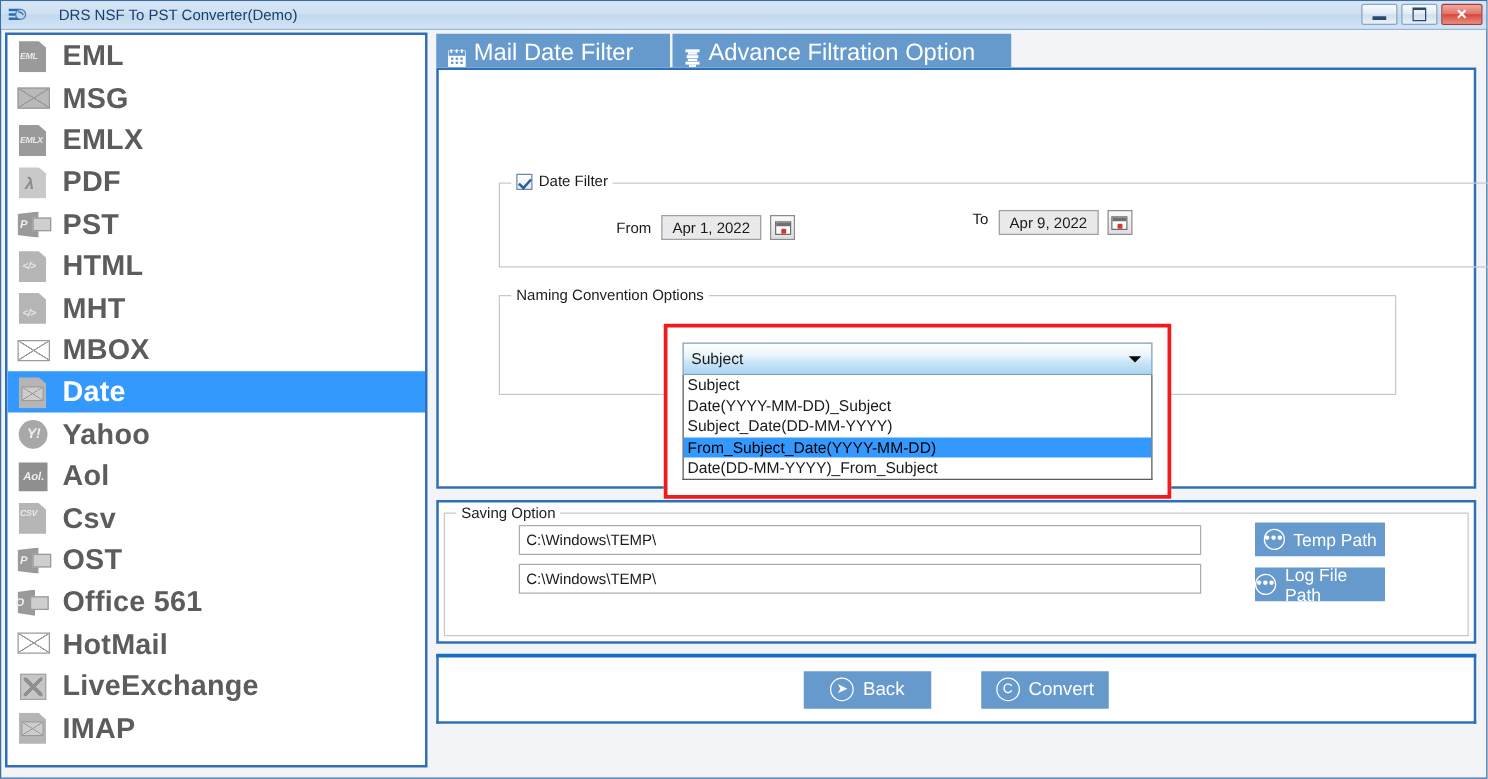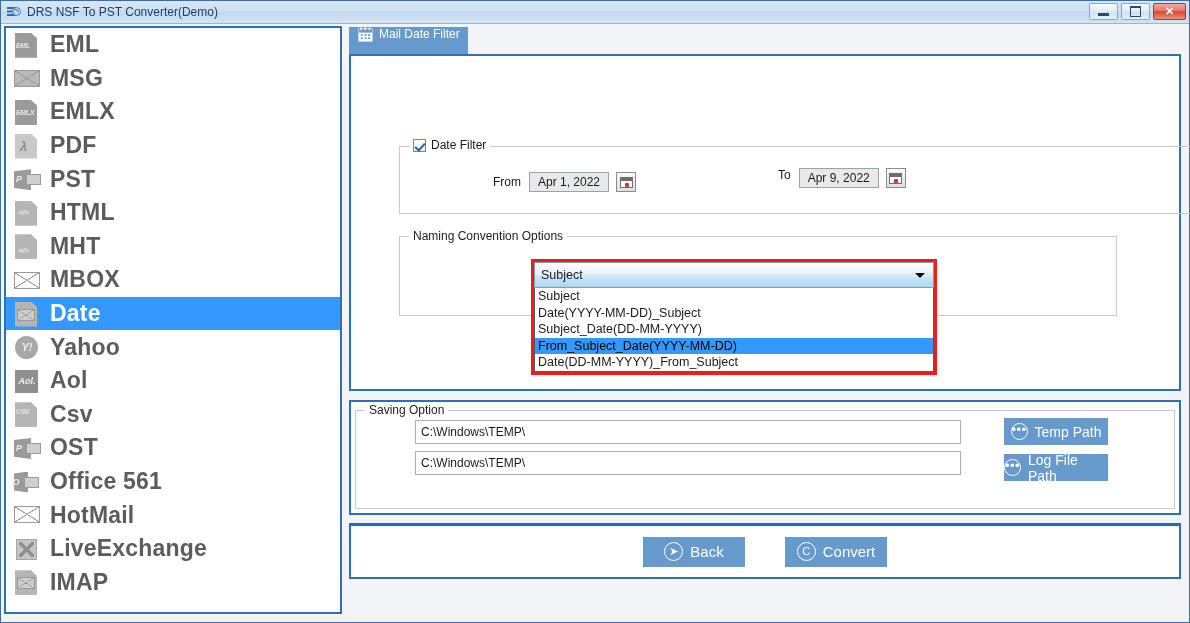--- a/index.html
+++ b/index.html
@@ -15,20 +15,21 @@
     box-sizing:border-box;
     background:#f2f4f7;
   }
   
   .titlebar{
     height:22px;
     background:linear-gradient(to bottom,#d7e6f5 0%,#cfe0f2 45%,#c3d9ee 50%,#d2e3f4 100%);
     border-bottom:1px solid #96b8d8;
     display:flex;align-items:center;
     position:relative;
+    gap:20px;
   }
   .title-icon{
     width:16px;height:16px;margin-left:4px;margin-right:6px;
     flex:0 0 auto;
   }
   .title-text{
     font-size:12px;color:#16406e;
     white-space:nowrap;
   }
   .win-btns{
@@ -153,23 +154,23 @@
     display:flex;flex-direction:column;
     padding:4px 8px 8px 4px;
     box-sizing:border-box;
   }
   .tabs{
     display:flex;height:27px;flex:0 0 27px;
   }
   .tab{
     background:#6699cc;
     color:#ffffff;
-    font-size:12px;
-    display:flex;align-items:flex-start;
-    padding:0 8px 0 9px;
+    font-size:19px;
+    display:flex;align-items:flex-end;
+    padding:0 29px 0 9px;
     margin-right:2px;
     white-space:nowrap;
     box-sizing:border-box;
   }
   .tab .tico{margin-right:6px;display:flex;align-items:center;}
 
   .panel{
     background:#ffffff;
     border:2px solid #2f6fb5;
     box-sizing:border-box;
@@ -240,21 +241,21 @@
   .calbtn .cal:after{
     content:"";position:absolute;left:4px;top:5px;width:4px;height:4px;background:#d23a2e;border-radius:1px;
   }
 
   
   .combo-wrap{
     position:absolute;
     border:3px solid #ee1c1c;
     box-sizing:border-box;
     background:#ffffff;
-    padding:0;
+    padding:12px;
   }
   .combo{
     height:26px;
     border:1px solid #7f9db9;
     box-sizing:border-box;
     background:linear-gradient(to bottom,#ffffff 0%,#eaf4fb 40%,#cbe6f7 60%,#a9d6f2 100%);
     display:flex;align-items:center;
     padding:0 6px;
     font-size:12.5px;color:#1a1a1a;
     position:relative;
@@ -479,20 +480,33 @@
                   <rect x="7" y="7.5" width="2" height="2"></rect>
                   <rect x="11" y="7.5" width="2" height="2"></rect>
                 <rect x="3" y="11" width="2" height="2"></rect>
                   <rect x="7" y="11" width="2" height="2"></rect>
                   <rect x="11" y="11" width="2" height="2"></rect>
               </g>
             </svg>
           </span>
           <span>Mail Date Filter</span>
         </div>
+        <div class="tab">
+          <span class="tico">
+            <svg width="14" height="15" viewBox="0 0 14 16">
+              <rect x="1" y="0.5" width="12" height="2.5" fill="#fff"></rect>
+              <rect x="3" y="3" width="8" height="2" fill="#fff"></rect>
+              <rect x="2" y="5.5" width="10" height="2.5" fill="#fff"></rect>
+              <rect x="3" y="8.5" width="8" height="2" fill="#fff"></rect>
+              <rect x="1" y="11" width="12" height="2.5" fill="#fff"></rect>
+              <rect x="4" y="13.5" width="6" height="2" fill="#fff"></rect>
+            </svg>
+          </span>
+          <span>Advance Filtration Option</span>
+        </div>
       </div>
 
       <div class="panel panel-main">
 
         <div class="group" style="left:48px;top:90px;width:806px;height:68px;">
           <div class="cb-row">
             <span class="checkbox"></span>
             <span>Date Filter</span>
           </div>
 

